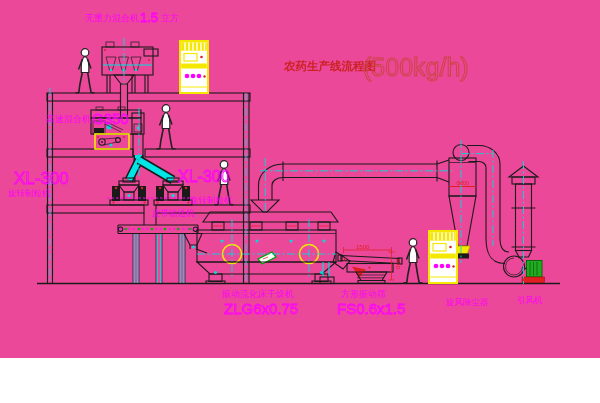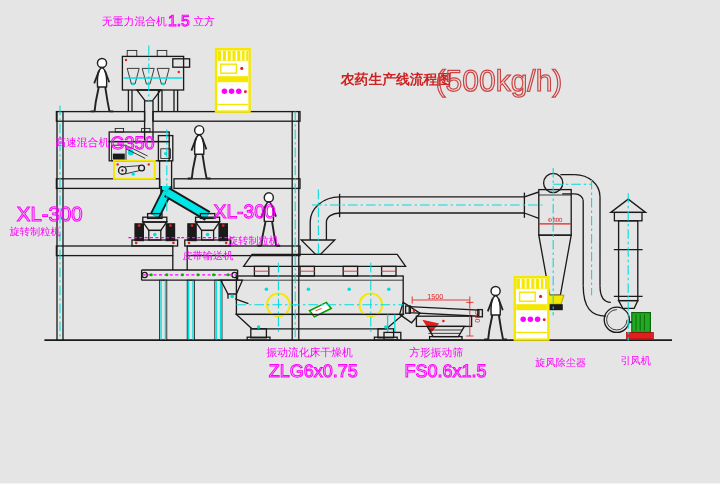--- a/index.html
+++ b/index.html
@@ -1,16 +1,16 @@
 <!DOCTYPE html>
 <html><head>
 <meta charset="utf-8">
 <style>
   html,body{margin:0;padding:0;background:#fff}
-  #stage{position:relative;width:600px;height:403px;background:#e5e5e5;overflow:hidden}
+  #stage{position:relative;width:600px;height:358px;background:#ec4899;overflow:hidden}
   svg{display:block}
   svg text{font-family:"Liberation Sans","DejaVu Sans",sans-serif}
   .k{fill:none;stroke:#1a1a1a;stroke-width:1.1}
   .k2{fill:none;stroke:#1a1a1a;stroke-width:1.4}
   .kt{fill:none;stroke:#1a1a1a;stroke-width:0.7}
   .kf{fill:#1a1a1a;stroke:none}
   .cy{fill:none;stroke:#00dddd;stroke-width:1.1}
   .cyd{fill:none;stroke:#00dddd;stroke-width:0.9;stroke-dasharray:8 2.5 2 2.5}
   .mgd{fill:none;stroke:#ff00ff;stroke-width:1.1;stroke-dasharray:2.5 2}
   .ylw{fill:none;stroke:#f5e800;stroke-width:1.6}

